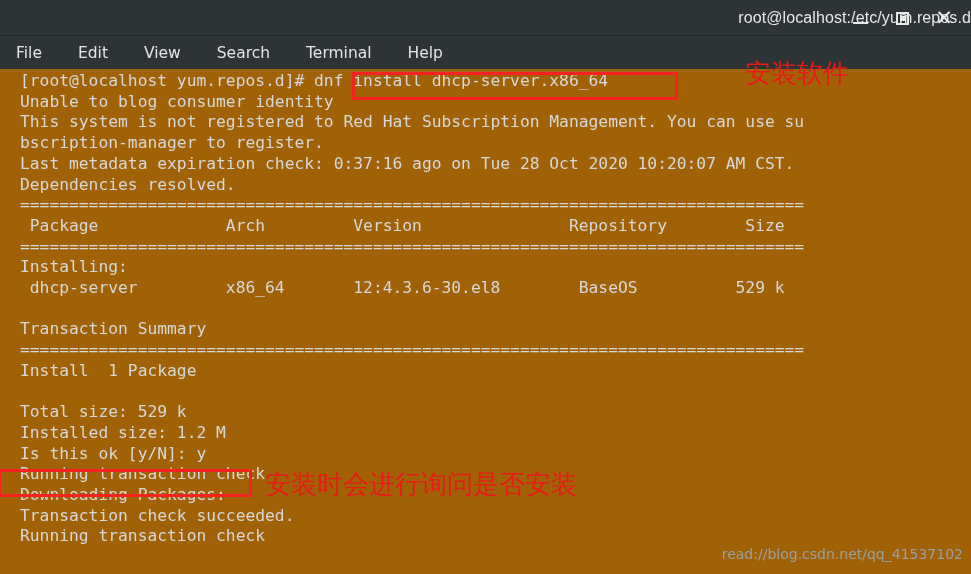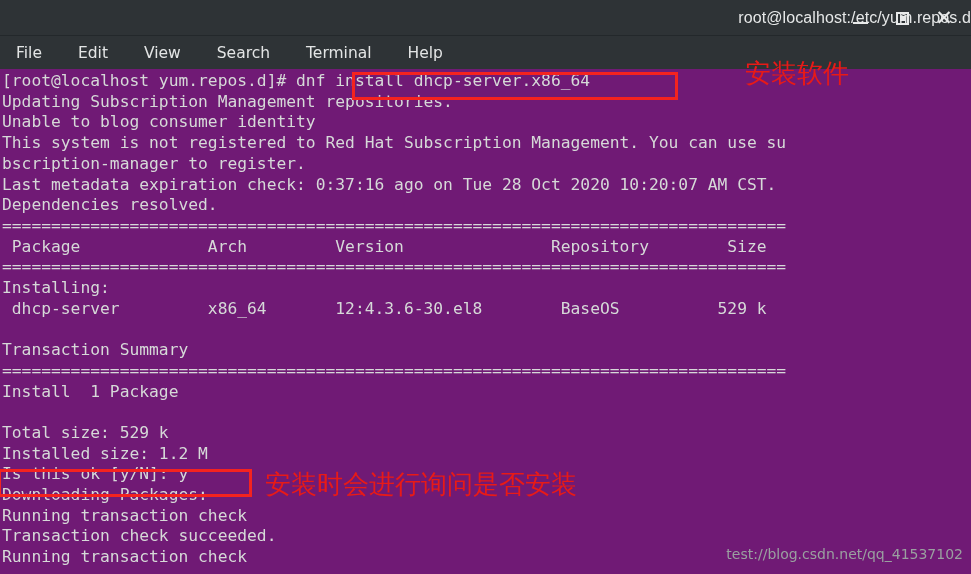--- a/index.html
+++ b/index.html
@@ -44,22 +44,22 @@
     display:flex; align-items:center; padding-left: 4px; gap: 12px;
   }
   .menu-item {
     font-size:15.5px; color:#e3e5e5; padding: 3px 12px;
     font-family:"DejaVu Sans", sans-serif;
   }
 
   
   .term {
     position:absolute; left:0; top:69px; width:971px; height:505px;
-    background:#701a75;
-    padding: 2px 0 0 2px;
+    background:#a16207;
+    padding: 2px 0 0 20px;
   }
   .line {
     font-family: "DejaVu Sans Mono", monospace;
     font-size: 16.3px;
     line-height: 20.7px;
     color: #d6d9d8;
     white-space: pre;
     letter-spacing: 0px;
   }
 
@@ -115,46 +115,45 @@
     <div class="menu-item">File</div>
     <div class="menu-item">Edit</div>
     <div class="menu-item">View</div>
     <div class="menu-item">Search</div>
     <div class="menu-item">Terminal</div>
     <div class="menu-item">Help</div>
   </div>
 
   <div class="term">
     <div class="line">[root@localhost yum.repos.d]# dnf install dhcp-server.x86_64</div>
-    <div class="line">Updating Subscription Management repositories.</div>
     <div class="line">Unable to blog consumer identity</div>
     <div class="line">This system is not registered to Red Hat Subscription Management. You can use su</div>
     <div class="line">bscription-manager to register.</div>
     <div class="line">Last metadata expiration check: 0:37:16 ago on Tue 28 Oct 2020 10:20:07 AM CST.</div>
     <div class="line">Dependencies resolved.</div>
     <div class="line">================================================================================</div>
     <div class="line"> Package             Arch         Version               Repository        Size</div>
     <div class="line">================================================================================</div>
     <div class="line">Installing:</div>
     <div class="line"> dhcp-server         x86_64       12:4.3.6-30.el8        BaseOS          529 k</div>
     <div class="line">&nbsp;</div>
     <div class="line">Transaction Summary</div>
     <div class="line">================================================================================</div>
     <div class="line">Install  1 Package</div>
     <div class="line">&nbsp;</div>
     <div class="line">Total size: 529 k</div>
     <div class="line">Installed size: 1.2 M</div>
     <div class="line">Is this ok [y/N]: y</div>
+    <div class="line">Running transaction check</div>
     <div class="line">Downloading Packages:</div>
-    <div class="line">Running transaction check</div>
     <div class="line">Transaction check succeeded.</div>
     <div class="line">Running transaction check</div>
   </div>
 
   <div class="redbox" id="box-cmd"></div>
   <div class="redbox" id="box-conf"></div>
 
   <div class="cn-note" id="note-install">安装软件</div>
   <div class="cn-note" id="note-confirm">安装时会进行询问是否安装</div>
 
-  <div class="watermark">test://blog.csdn.net/qq_41537102</div>
+  <div class="watermark">read://blog.csdn.net/qq_41537102</div>
 
 </div>
 
 </body></html>

